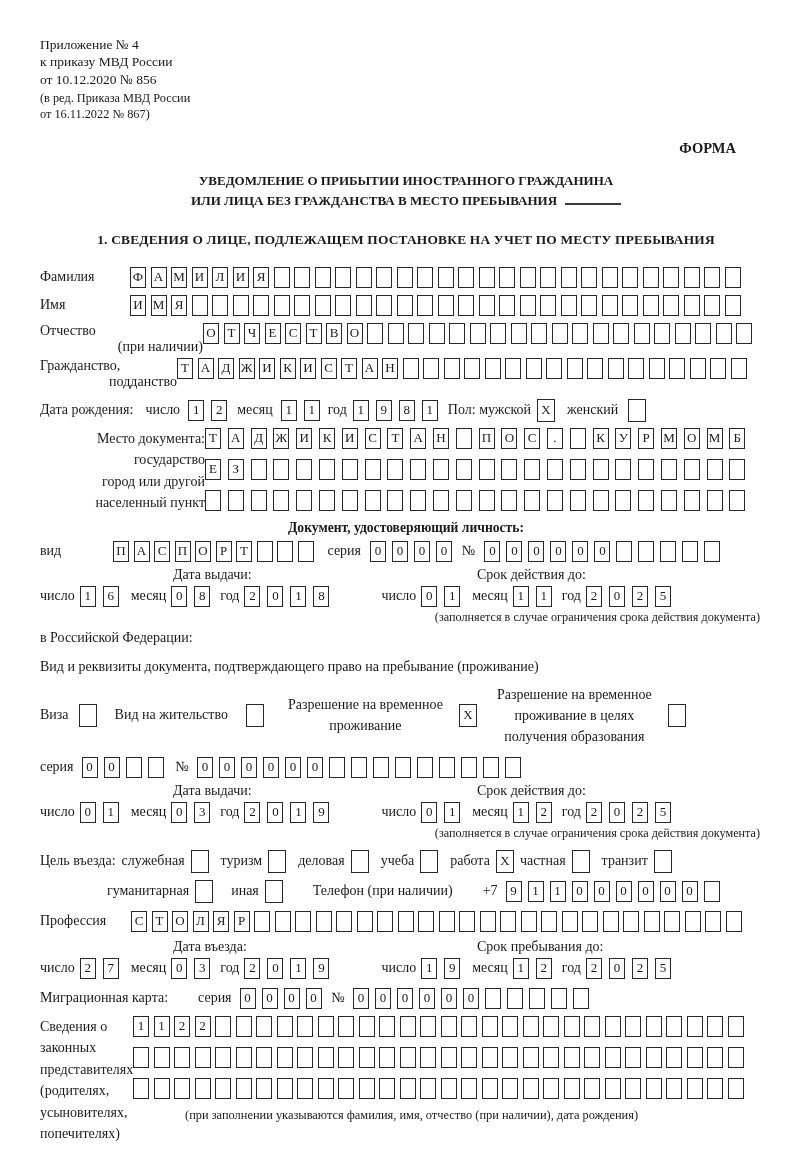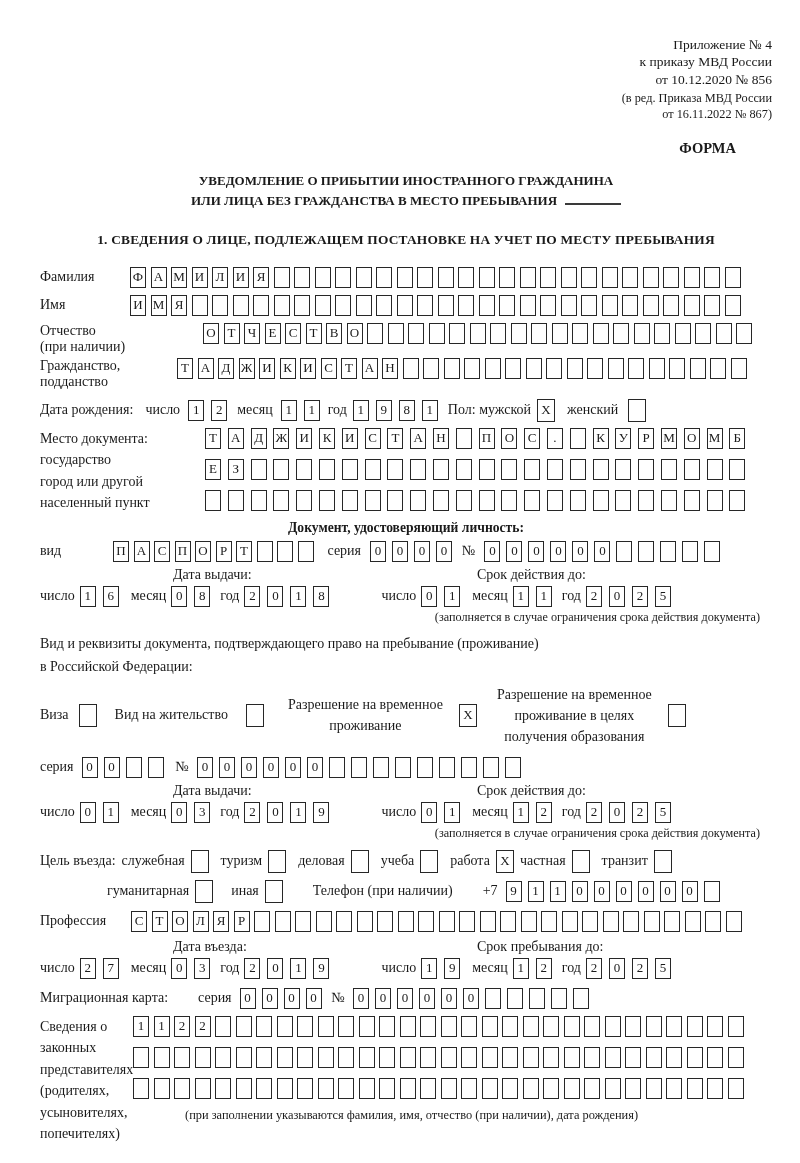--- a/index.html
+++ b/index.html
@@ -1,40 +1,40 @@
 <!DOCTYPE html>
 <html><head>
 <meta charset="utf-8">
 <style>
   html,body { margin:0; padding:0; background:#fff; }
   body { width:800px; height:1163px; overflow:hidden; color:#1a1a1a;
          font-family:"Liberation Serif", serif; }
   .page { box-sizing:border-box; width:800px; height:1163px; padding:36px 28px 0 40px; position:relative; }
 
   
-  .annex { margin-left:532px; width:200px; font-size:13.5px; line-height:1.28;text-align:right; }
+  .annex { width:200px; font-size:13.5px; line-height:1.28; }
   .annex .ed { font-size:12.3px; margin-top:3px; line-height:1.3; }
   .forma { text-align:right; margin:17px 36px 0 0; font-weight:bold; font-size:14.5px; }
 
   .title { text-align:center; font-weight:bold; font-size:13px; line-height:1.5; margin-top:14px; }
   .title .uline { display:inline-block; width:56px; border-bottom:2.2px solid #3a3a3a; height:13px; margin-left:8px; }
   .sec-head { text-align:center; font-weight:bold; font-size:13.4px; margin-top:21px; letter-spacing:0.2px; }
 
   
   .cells { display:flex; gap:4.5px; flex:none; }
   .g6 { gap:6px; } .g68 { gap:6.8px; } .g7 { gap:7px; }
   .cell { box-sizing:content-box; width:14px; height:19px; border:1.6px solid #272727; flex:none;
           display:inline-flex; align-items:center; justify-content:center;
           font-size:13px; font-family:"Liberation Serif", serif; background:#fff; }
   .box  { width:16px; height:21px; }
 
   .frow { display:flex; align-items:center; margin-top:7px; font-size:14px; }
   .frow.top { align-items:flex-start; }
   .lab { flex:none; }
-  .lab .l2 { display:block; }
+  .lab .l2 { display:block;text-align:right; }
 
   .w90  { width:90px; }  .w137 { width:137px; } .w163 { width:163px; }
   .w165 { width:165px; } .w91  { width:91px; }  .w93  { width:93px; }
 
   .ml4{margin-left:4px;} .ml6{margin-left:6px;} .ml8{margin-left:8px;} .ml10{margin-left:10px;}
   .ml12{margin-left:12px;} .ml14{margin-left:14px;} .ml18{margin-left:18px;} .ml20{margin-left:20px;}
   .ml24{margin-left:24px;} .ml30{margin-left:30px;} .ml67{margin-left:67px;}
   .mr8{margin-right:8px;} .mr9{margin-right:9px;}
 
   .stack3 > .cells { margin-top:0; }
@@ -428,22 +428,22 @@
       <span class="cells g7">
           <span class="cell">2</span>
           <span class="cell">0</span>
           <span class="cell">2</span>
           <span class="cell">5</span>
         </span>
     </div>
     <div class="dnote">(заполняется в случае ограничения срока действия документа)</div>
   </div>
 
+  <div class="plain" style="margin-top:2px;">в Российской Федерации:</div>
   <div class="plain">Вид и реквизиты документа, подтверждающего право на пребывание (проживание)</div>
-  <div class="plain" style="margin-top:2px;">в Российской Федерации:</div>
 
   <div class="permits">
     <span class="opt">
       <span>Виза</span>
       <span class="cells ml4">
           <span class="cell box"></span>
         </span>
     </span>
     <span class="opt ml18">
       <span>Вид на жительство</span>

